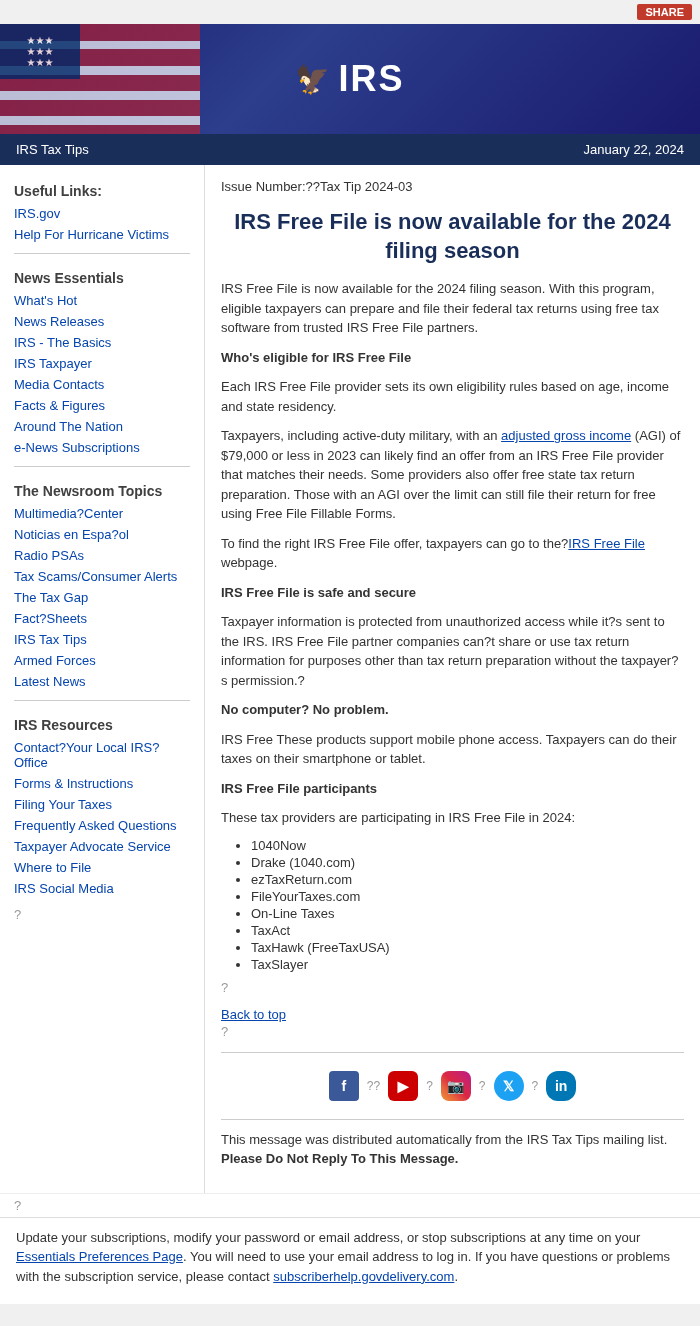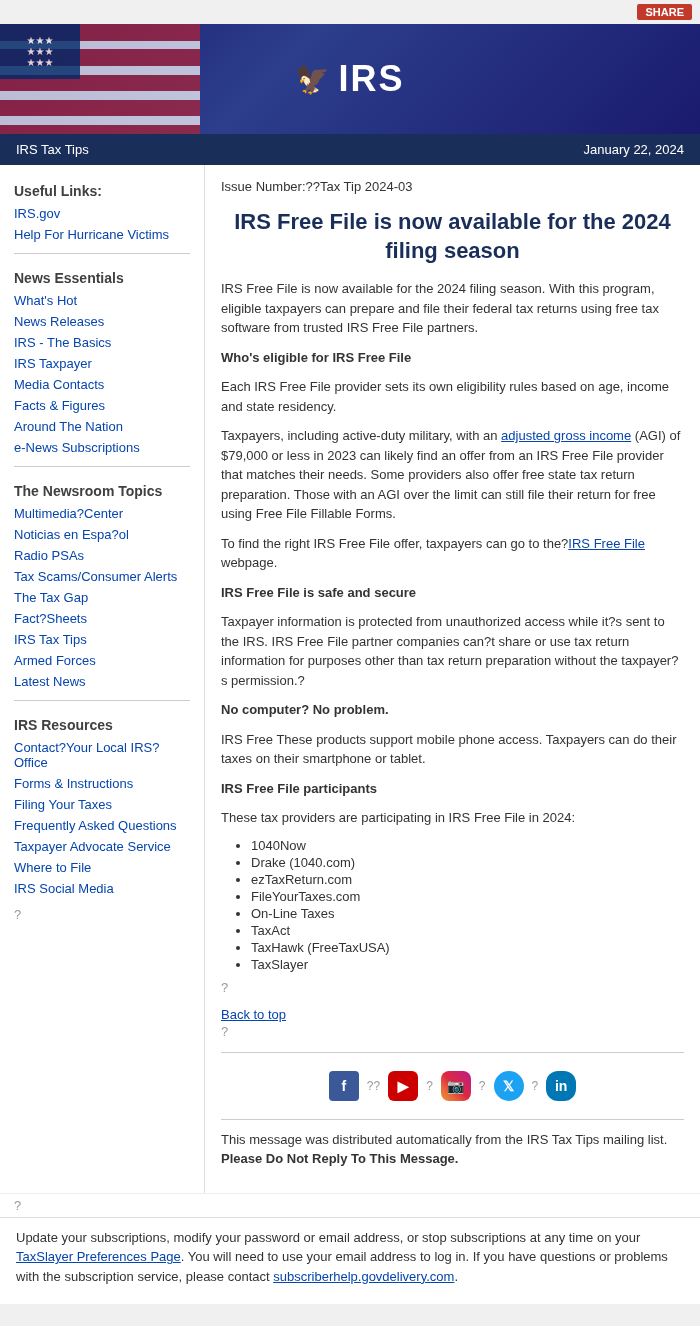--- a/index.html
+++ b/index.html
@@ -197,16 +197,16 @@
     <p class="content-para">
       <span>This message was distributed automatically from the IRS Tax Tips mailing list. </span><span class="bold">Please Do Not Reply To This Message.</span>
     </p>
   </div>
 </div>
 
 <div style="background: white; padding: 4px 14px; border-top: 1px solid #eee; font-size:13px; color:#999;">?</div>
 
 <div class="subscribe-section">
   <p style="margin-bottom:8px;">
-    <span>Update your subscriptions, modify your password or email address, or stop subscriptions at any time on your </span><a href="#">TaxSlayer Preferences Page</a><span>. You will need to use your email address to log in. If you have questions or problems with the subscription service, please contact </span><a href="#">subscriberhelp.govdelivery.com</a>.
+    <span>Update your subscriptions, modify your password or email address, or stop subscriptions at any time on your </span><a href="#">Essentials Preferences Page</a><span>. You will need to use your email address to log in. If you have questions or problems with the subscription service, please contact </span><a href="#">subscriberhelp.govdelivery.com</a>.
   </p>
 
 </div>
 
 </body></html>

